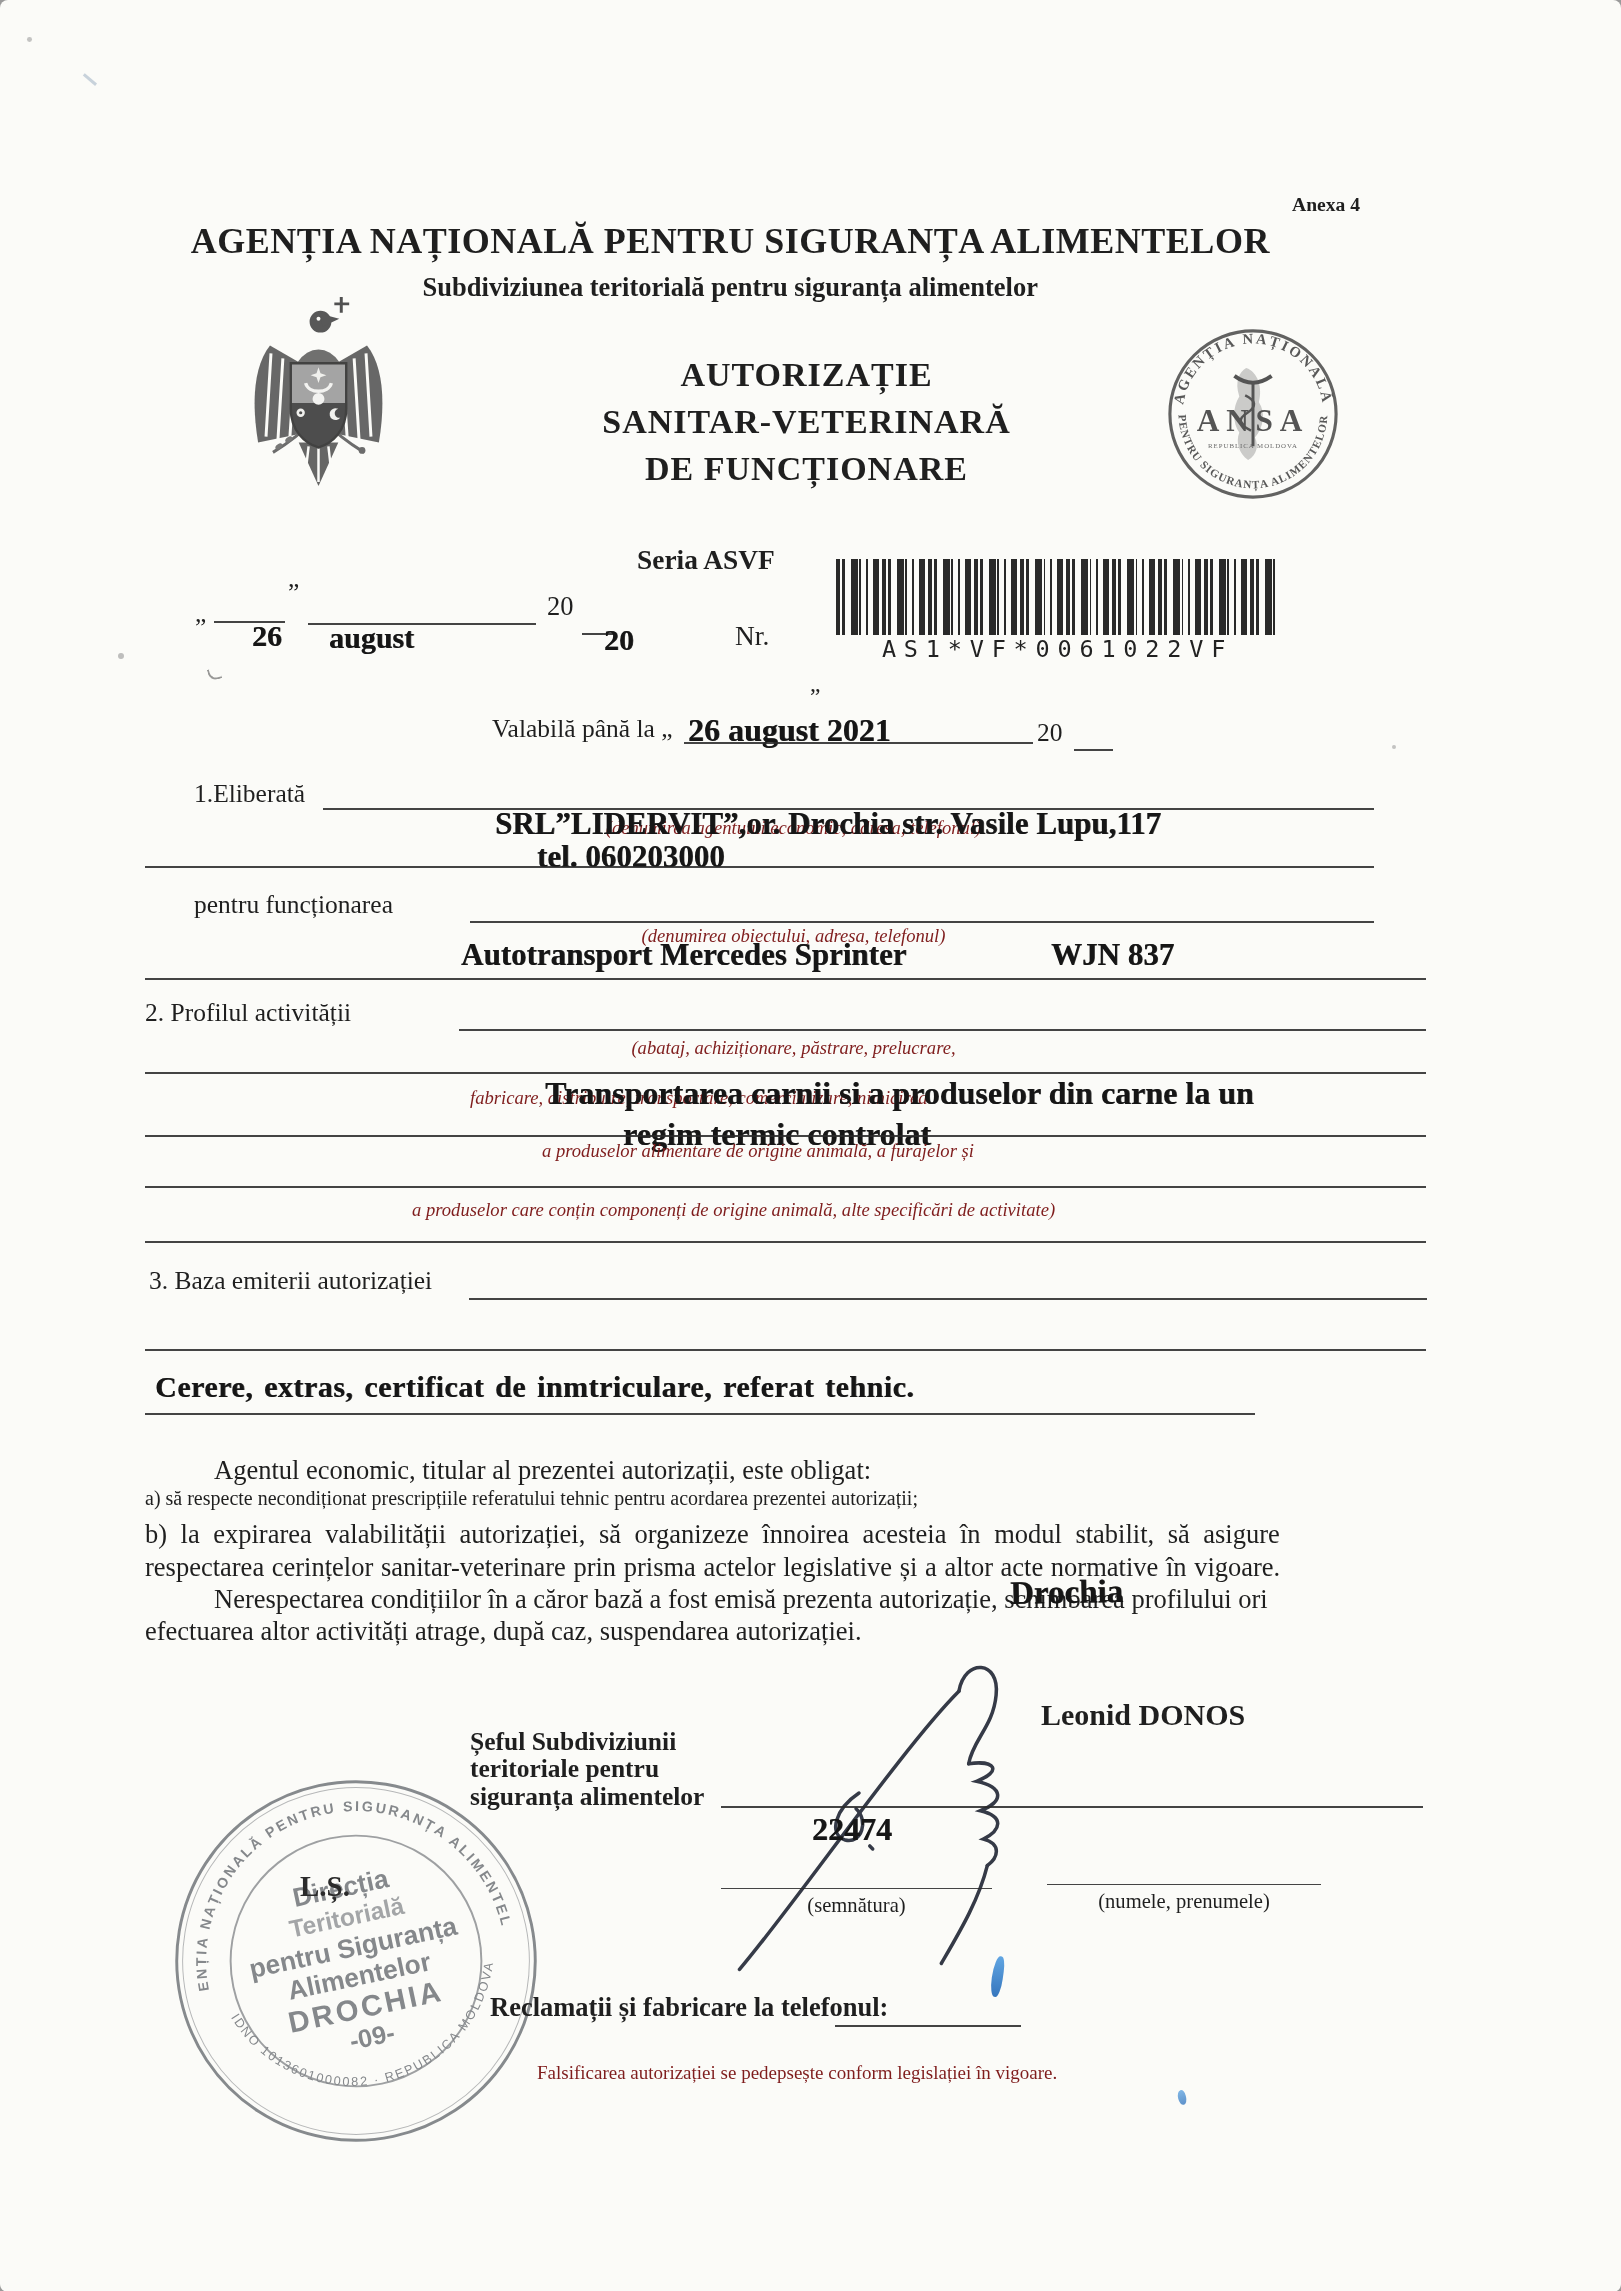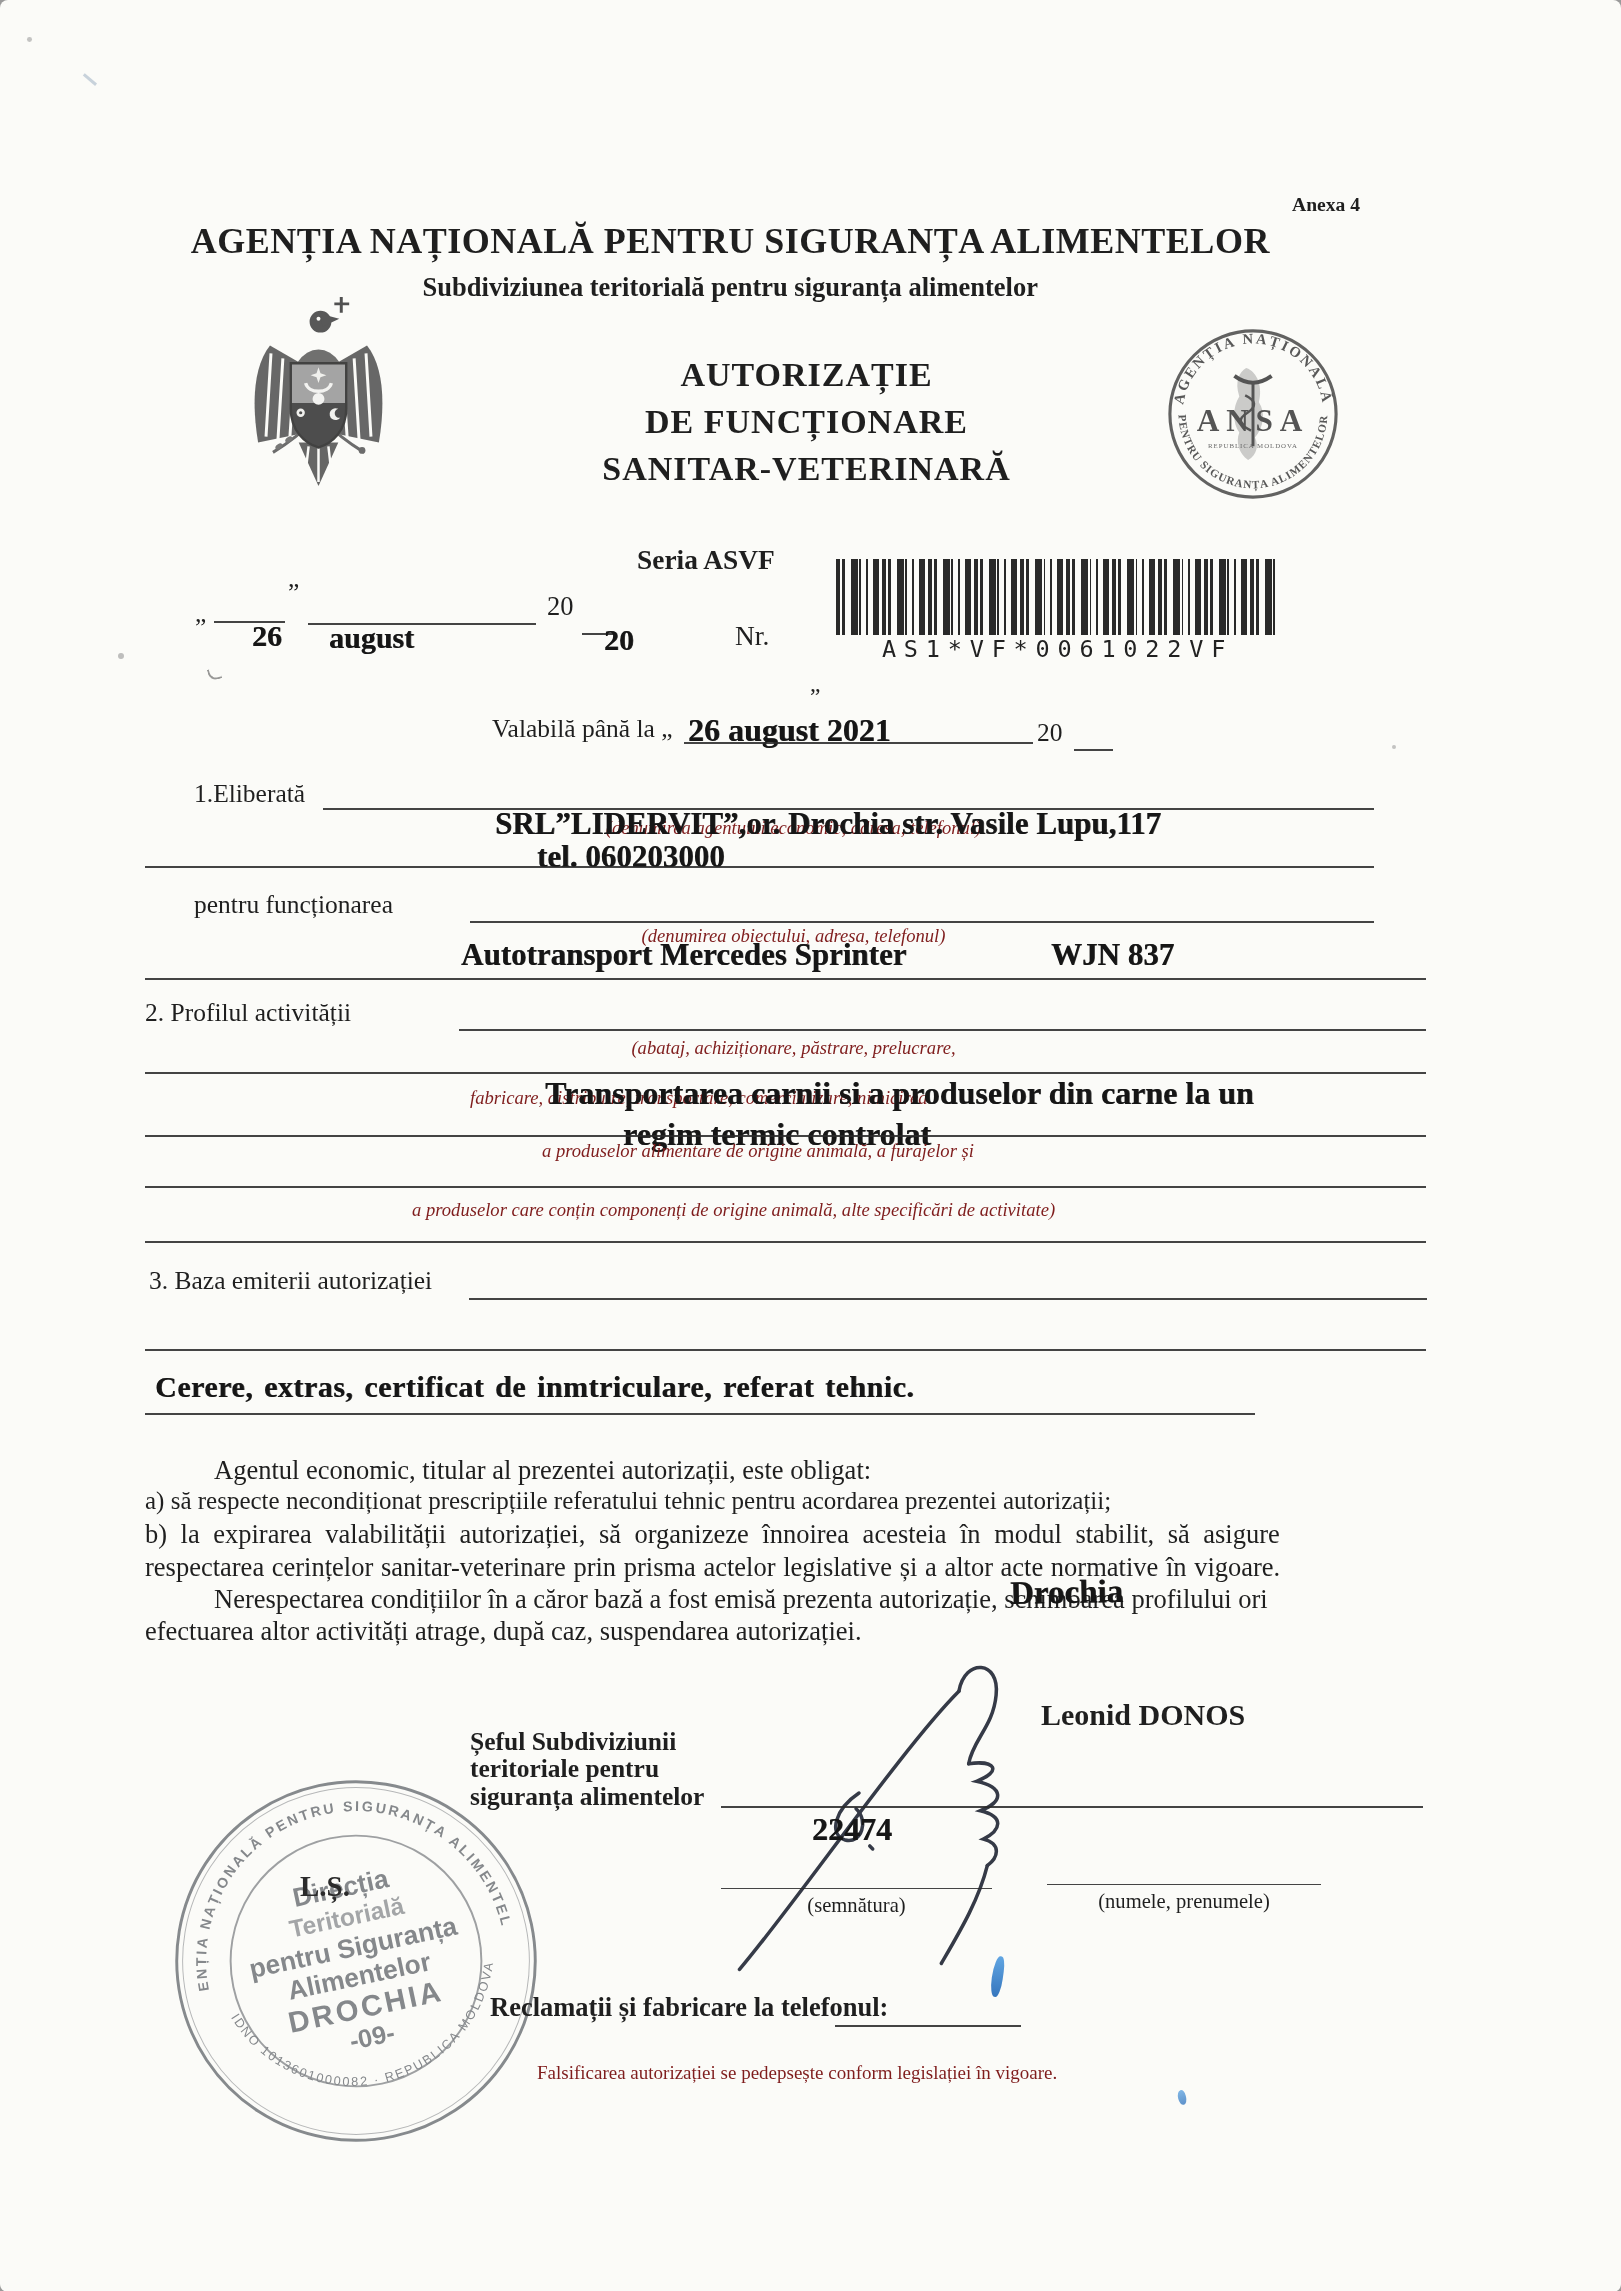--- a/index.html
+++ b/index.html
@@ -85,22 +85,22 @@
         <path d="M74,76 L76,82 L82,84 L76,86 L74,92 L72,86 L66,84 L72,82 Z" fill="#efefec"></path>
         <path d="M94,118 a6,6 0 1 0 2,9 a4.5,4.5 0 1 1 -2,-9" fill="#efefec"></path>
         <circle cx="56" cy="122" r="4.2" fill="#efefec"></circle>
         <circle cx="56" cy="122" r="1.6" fill="#3b3b3b"></circle>
       </g>
     </svg>
   </div>
 
   <div class="abs b ctr" style="left:554px;top:351px;width:505px;font-size:34px;line-height:47px;letter-spacing:1px">
     <div>AUTORIZAȚIE</div>
+    <div>SANITAR-VETERINARĂ</div>
     <div>DE FUNCȚIONARE</div>
-    <div>SANITAR-VETERINARĂ</div>
   </div>
 
   <div class="abs" style="left:1166px;top:327px;width:174px;height:174px;opacity:.88">
     <svg width="174" height="174" viewBox="0 0 178 178">
       <defs>
         <path id="ansaTop" d="M 17,89 A 72,72 0 0 1 161,89"></path>
         <path id="ansaBot" d="M 13,89 A 76,76 0 0 0 165,89"></path>
       </defs>
       <circle cx="89" cy="89" r="85" fill="none" stroke="#4d4d4d" stroke-width="3.2"></circle>
 
@@ -170,21 +170,21 @@
   <div class="abs caption" style="left:412px;top:1199px">a produselor care conțin componenți de origine animală, alte specificări de activitate)</div>
   <div class="line" style="left:145px;top:1241px;width:1281px"></div>
 
   <div class="abs" style="left:149px;top:1266px;font-size:25.5px">3. Baza emiterii autorizației</div>
   <div class="line" style="left:469px;top:1298px;width:958px"></div>
   <div class="line" style="left:145px;top:1349px;width:1281px"></div>
   <div class="abs fill" style="left:155px;top:1370px;font-size:30px;letter-spacing:0.5px;word-spacing:2.9px">Cerere, extras, certificat de inmtriculare, referat tehnic.</div>
   <div class="line" style="left:145px;top:1413px;width:1110px"></div>
 
   <div class="abs" style="left:145px;top:1455px;width:1290px;font-size:26.5px;padding-left:69px;box-sizing:border-box">Agentul economic, titular al prezentei autorizații, este obligat:</div>
-  <div class="abs" style="left:145px;top:1487px;width:1290px;font-size:25px">a) să respecte necondiționat prescripțiile referatului tehnic pentru acordarea prezentei autorizații;</div>
+  <div class="abs" style="left:145px;top:1487px;width:1290px;font-size:20px">a) să respecte necondiționat prescripțiile referatului tehnic pentru acordarea prezentei autorizații;</div>
   <div class="abs" style="left:145px;top:1519px;width:1290px;font-size:26.5px;word-spacing:6.9px">b) la expirarea valabilității autorizației, să organizeze înnoirea acesteia în modul stabilit, să asigure</div>
   <div class="abs" style="left:145px;top:1552px;width:1290px;font-size:26.5px;word-spacing:1px">respectarea cerințelor sanitar-veterinare prin prisma actelor legislative și a altor acte normative în vigoare.</div>
   <div class="abs" style="left:145px;top:1584px;width:1290px;font-size:26.5px;padding-left:69px;box-sizing:border-box">Nerespectarea condițiilor în a căror bază a fost emisă prezenta autorizație, schimbarea profilului ori</div>
   <div class="abs" style="left:145px;top:1616px;width:1290px;font-size:26.5px">efectuarea altor activități atrage, după caz, suspendarea autorizației.</div>
   <div class="abs fill" style="left:1010px;top:1574px;font-size:33px;transform:rotate(-1deg)">Drochia</div>
 
   <div class="abs b" style="left:1041px;top:1698px;font-size:30px">Leonid DONOS</div>
   <div class="abs b" style="left:470px;top:1727px;font-size:25.5px">Șeful Subdiviziunii</div>
   <div class="abs b" style="left:470px;top:1754px;font-size:25.5px">teritoriale pentru</div>
   <div class="abs b" style="left:470px;top:1782px;font-size:25.5px">siguranța alimentelor</div>

